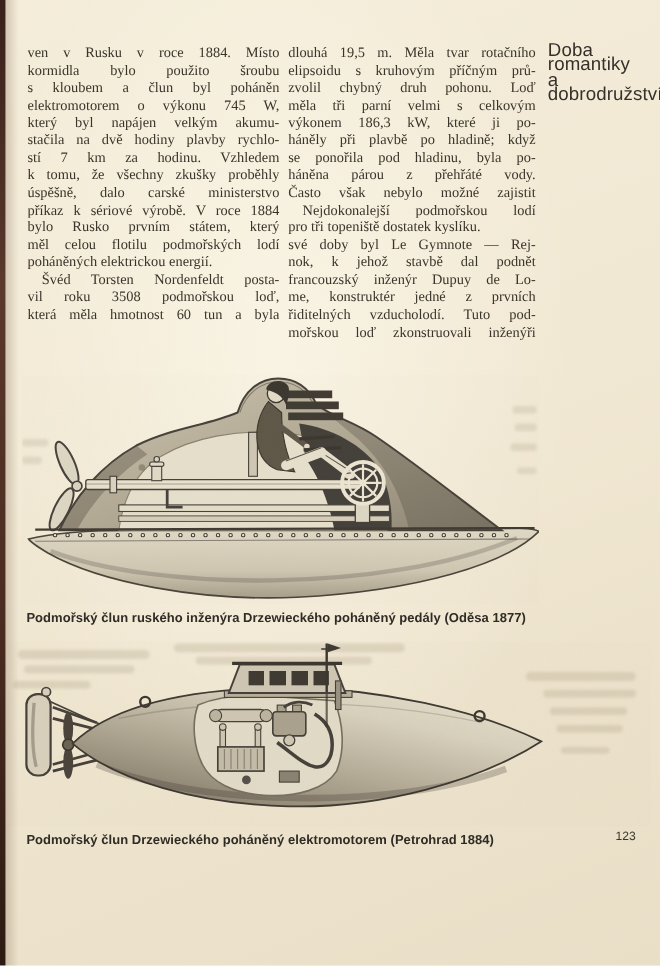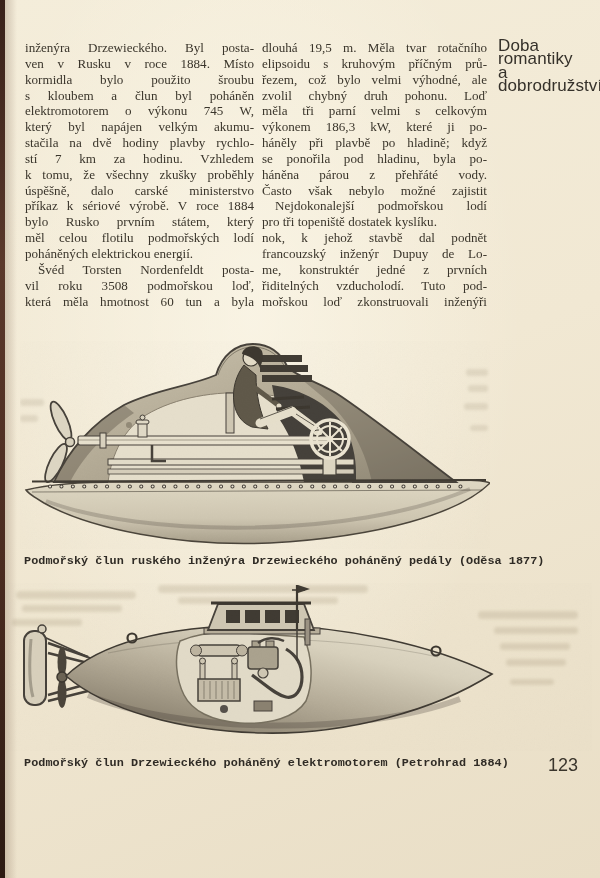--- a/index.html
+++ b/index.html
@@ -17,40 +17,39 @@
   .col{position:absolute; top:40px;}
   .col-left{left:25px; width:229px;}
   .col-right{left:262px; width:225px;}
   .tl{height:15.85px; line-height:15.85px; font-size:13.1px; color:#3a352b;
       white-space:normal; overflow:hidden;}
   .j{text-align:justify; text-align-last:justify;}
   .ind{text-indent:13px;}
   .margin-note{position:absolute; left:498px; top:39px; width:96px;
       font-family:"Liberation Sans", sans-serif; font-size:17px; line-height:13.4px;
       color:#35312a; letter-spacing:.1px;}
-  .caption{position:absolute; font-family:Liberation Mono, monospace;
+  .caption{position:absolute; font-family:Liberation Sans, sans-serif;
       font-weight:bold; font-size:11.8px; color:#2f2b25; letter-spacing:.05px; white-space:nowrap;}
   .caption1{left:24px; top:554px;}
   .caption2{left:24px; top:756px;}
   .pagenum{position:absolute; right:22px; top:755px;
-      font-family:"Liberation Sans", sans-serif; font-size:18px; color:#3a352c;}
+      font-family:"Liberation Sans", sans-serif; font-size:11px; color:#3a352c;}
   .fig{position:absolute;}
   .fig1{left:20px; top:341px; width:470px; height:208px;}
   .fig2{left:8px; top:583px; width:584px; height:168px;}
   svg{display:block;}
 </style>
 </head>
 <body>
 
 <div class="page">
   <div class="book-edge"></div>
   <div class="edge-shadow"></div>
 
   <div class="col col-left">
-    <div class="tl j">inženýra Drzewieckého. Byl posta-</div>
     <div class="tl j">ven v Rusku v roce 1884. Místo</div>
     <div class="tl j">kormidla bylo použito šroubu</div>
     <div class="tl j">s kloubem a člun byl poháněn</div>
     <div class="tl j">elektromotorem o výkonu 745 W,</div>
     <div class="tl j">který byl napájen velkým akumu-</div>
     <div class="tl j">stačila na dvě hodiny plavby rychlo-</div>
     <div class="tl j">stí 7 km za hodinu. Vzhledem</div>
     <div class="tl j">k tomu, že všechny zkušky proběhly</div>
     <div class="tl j">úspěšně, dalo carské ministerstvo</div>
     <div class="tl j">příkaz k sériové výrobě. V roce 1884</div>
@@ -58,30 +57,30 @@
     <div class="tl j">měl celou flotilu podmořských lodí</div>
     <div class="tl">poháněných elektrickou energií.</div>
     <div class="tl j ind">Švéd Torsten Nordenfeldt posta-</div>
     <div class="tl j">vil roku 3508 podmořskou loď,</div>
     <div class="tl j">která měla hmotnost 60 tun a byla</div>
   </div>
 
   <div class="col col-right">
     <div class="tl j">dlouhá 19,5 m. Měla tvar rotačního</div>
     <div class="tl j">elipsoidu s kruhovým příčným prů-</div>
-    <div class="tl j">řezem, což bylo velmi výhodné, ale</div>
     <div class="tl j">zvolil chybný druh pohonu. Loď</div>
     <div class="tl j">měla tři parní velmi s celkovým</div>
     <div class="tl j">výkonem 186,3 kW, které ji po-</div>
     <div class="tl j">háněly při plavbě po hladině; když</div>
     <div class="tl j">se ponořila pod hladinu, byla po-</div>
     <div class="tl j">háněna párou z přehřáté vody.</div>
     <div class="tl j">Často však nebylo možné zajistit</div>
     <div class="tl j ind">Nejdokonalejší podmořskou lodí</div>
     <div class="tl">pro tři topeniště dostatek kyslíku.</div>
+    <div class="tl j">své doby byl Le Gymnote — Rej-</div>
     <div class="tl j">nok, k jehož stavbě dal podnět</div>
     <div class="tl j">francouzský inženýr Dupuy de Lo-</div>
     <div class="tl j">me, konstruktér jedné z prvních</div>
     <div class="tl j">řiditelných vzducholodí. Tuto pod-</div>
     <div class="tl j">mořskou loď zkonstruovali inženýři</div>
   </div>
 
   <div class="margin-note">
     <div>Doba</div>
     <div>romantiky</div>

